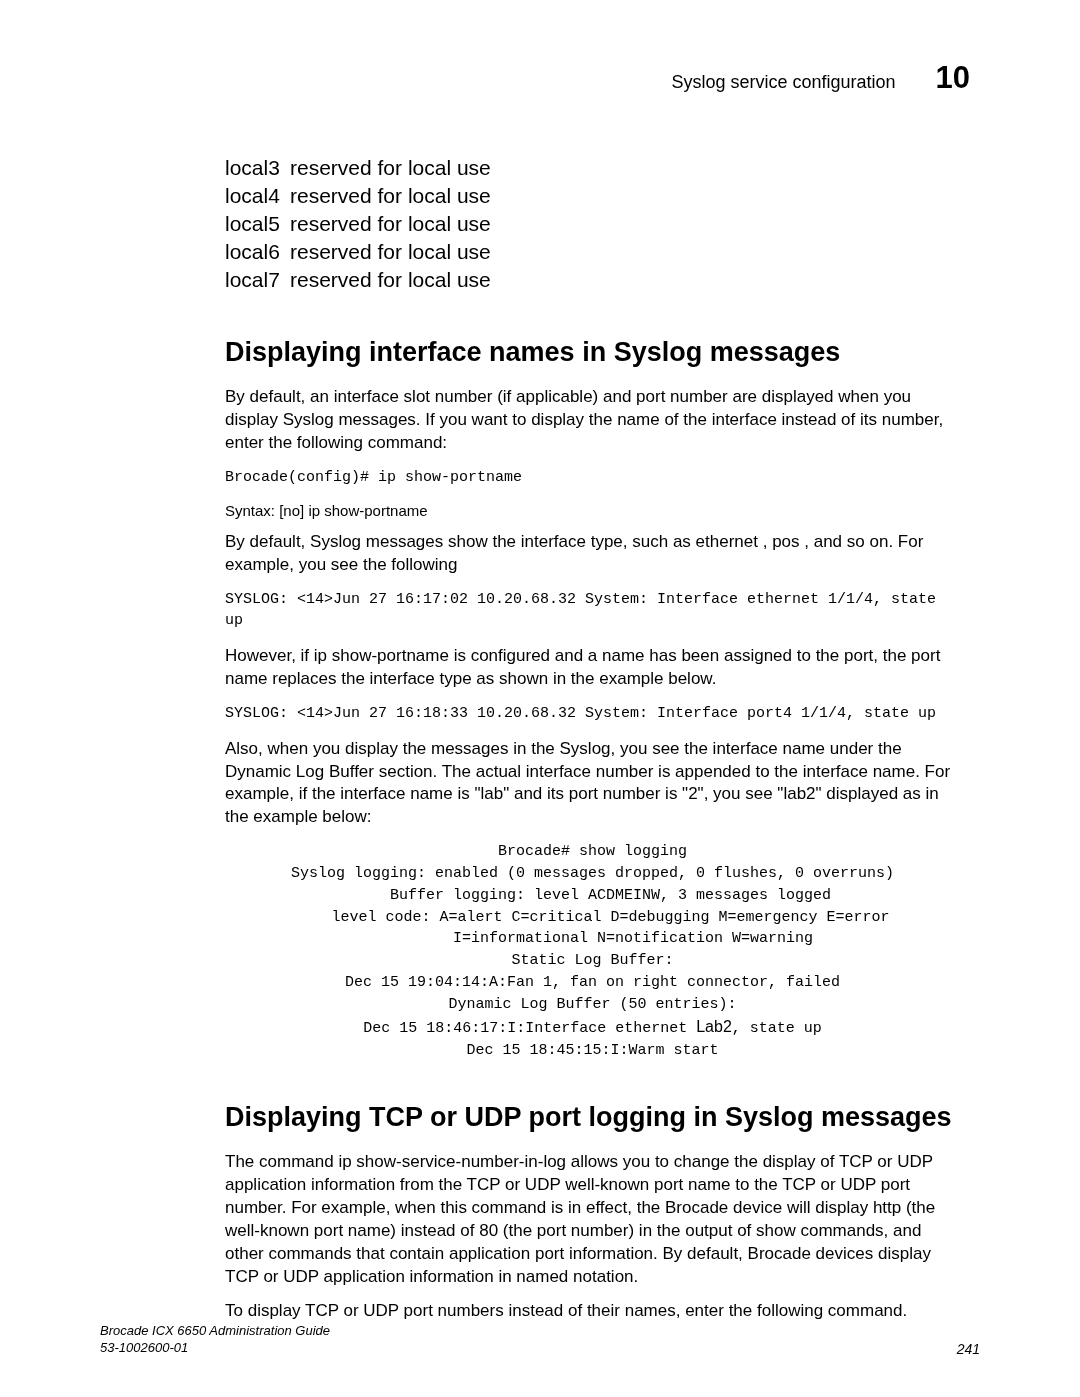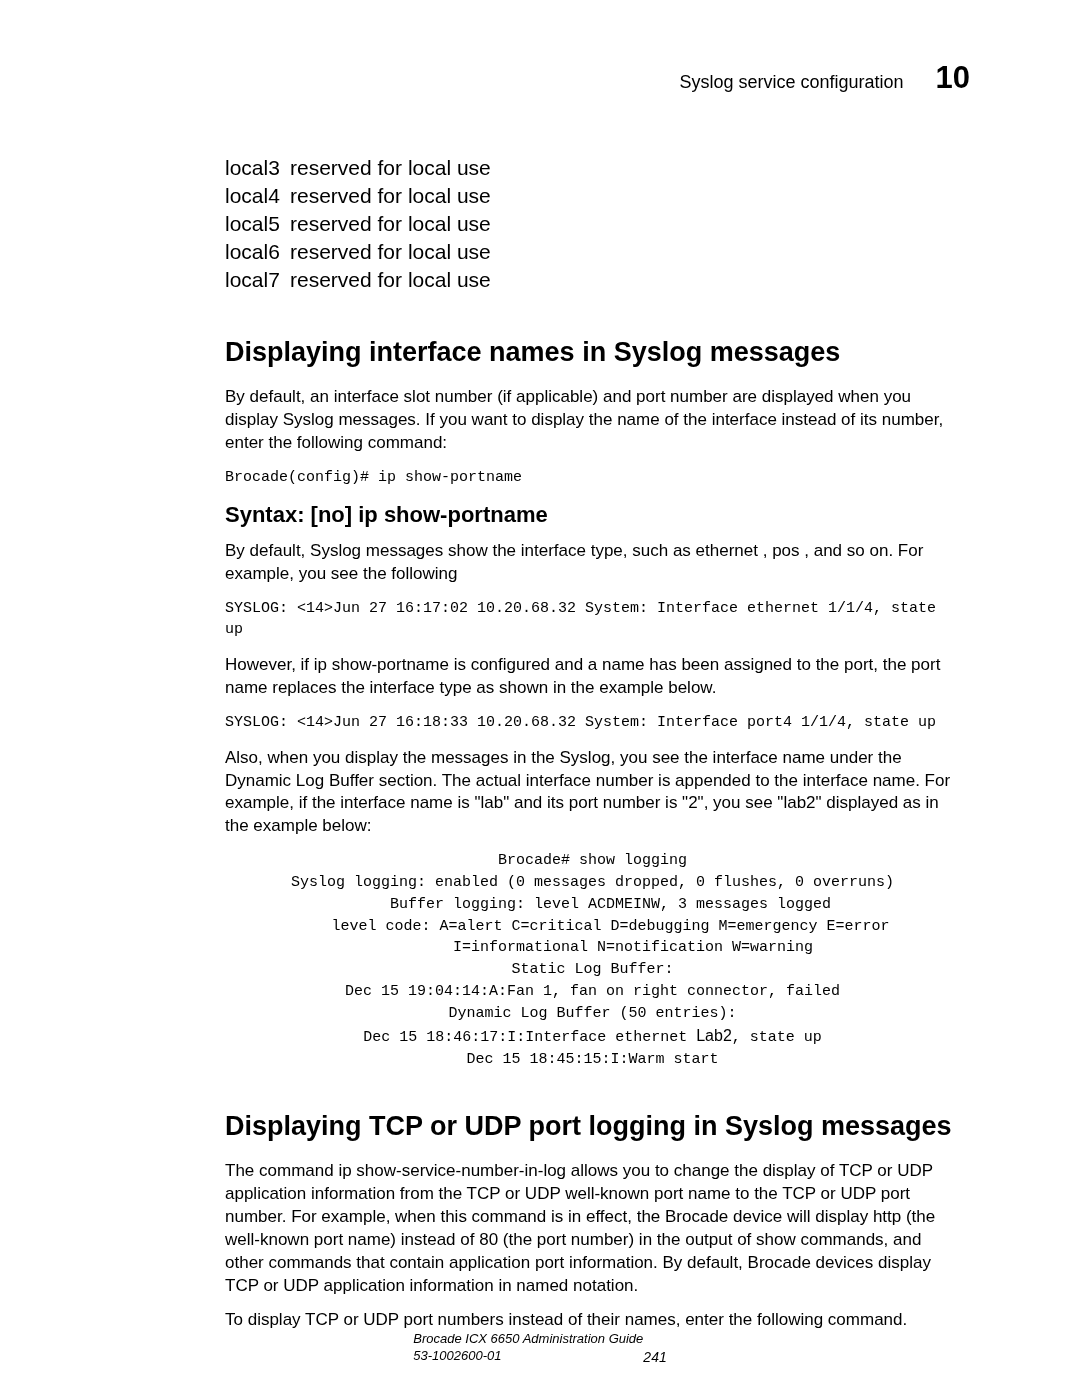--- a/index.html
+++ b/index.html
@@ -13,21 +13,21 @@
       background: #ffffff;
       font-family: Arial, Helvetica, sans-serif;
       color: #000;
       position: relative;
       padding: 60px 100px 50px 100px;
     }
     .header {
       display: flex;
       justify-content: flex-end;
       align-items: baseline;
-      gap: 32px;
+      gap: 40px;
       margin-bottom: 60px;
       padding-right: 10px;
     }
     .header-title {
       font-size: 18px;
     }
     .chapter-number {
       font-size: 31px;
       font-weight: bold;
     }
@@ -60,32 +60,32 @@
       margin-bottom: 12px;
     }
     .code-block {
       font-family: "Courier New", Courier, monospace;
       font-size: 15px;
       margin-bottom: 14px;
       white-space: pre-wrap;
       line-height: 1.4;
     }
     .syntax-line {
-      font-size: 22px;
-      font-weight: bold;
+      font-size: 15px;
+      font-weight: normal;
       margin-bottom: 12px;
       margin-top: 0;
     }
     .footer {
       position: absolute;
-      bottom: 32px;
+      bottom: 40px;
       left: 100px;
       right: 100px;
       display: flex;
-      justify-content: center;
+      justify-content: space-between;
       align-items: flex-end;
       font-size: 13px;
       font-style: italic;
     }
     .footer-left {
       line-height: 1.3;
     }
     .page-number {
       font-size: 14px;
     }

